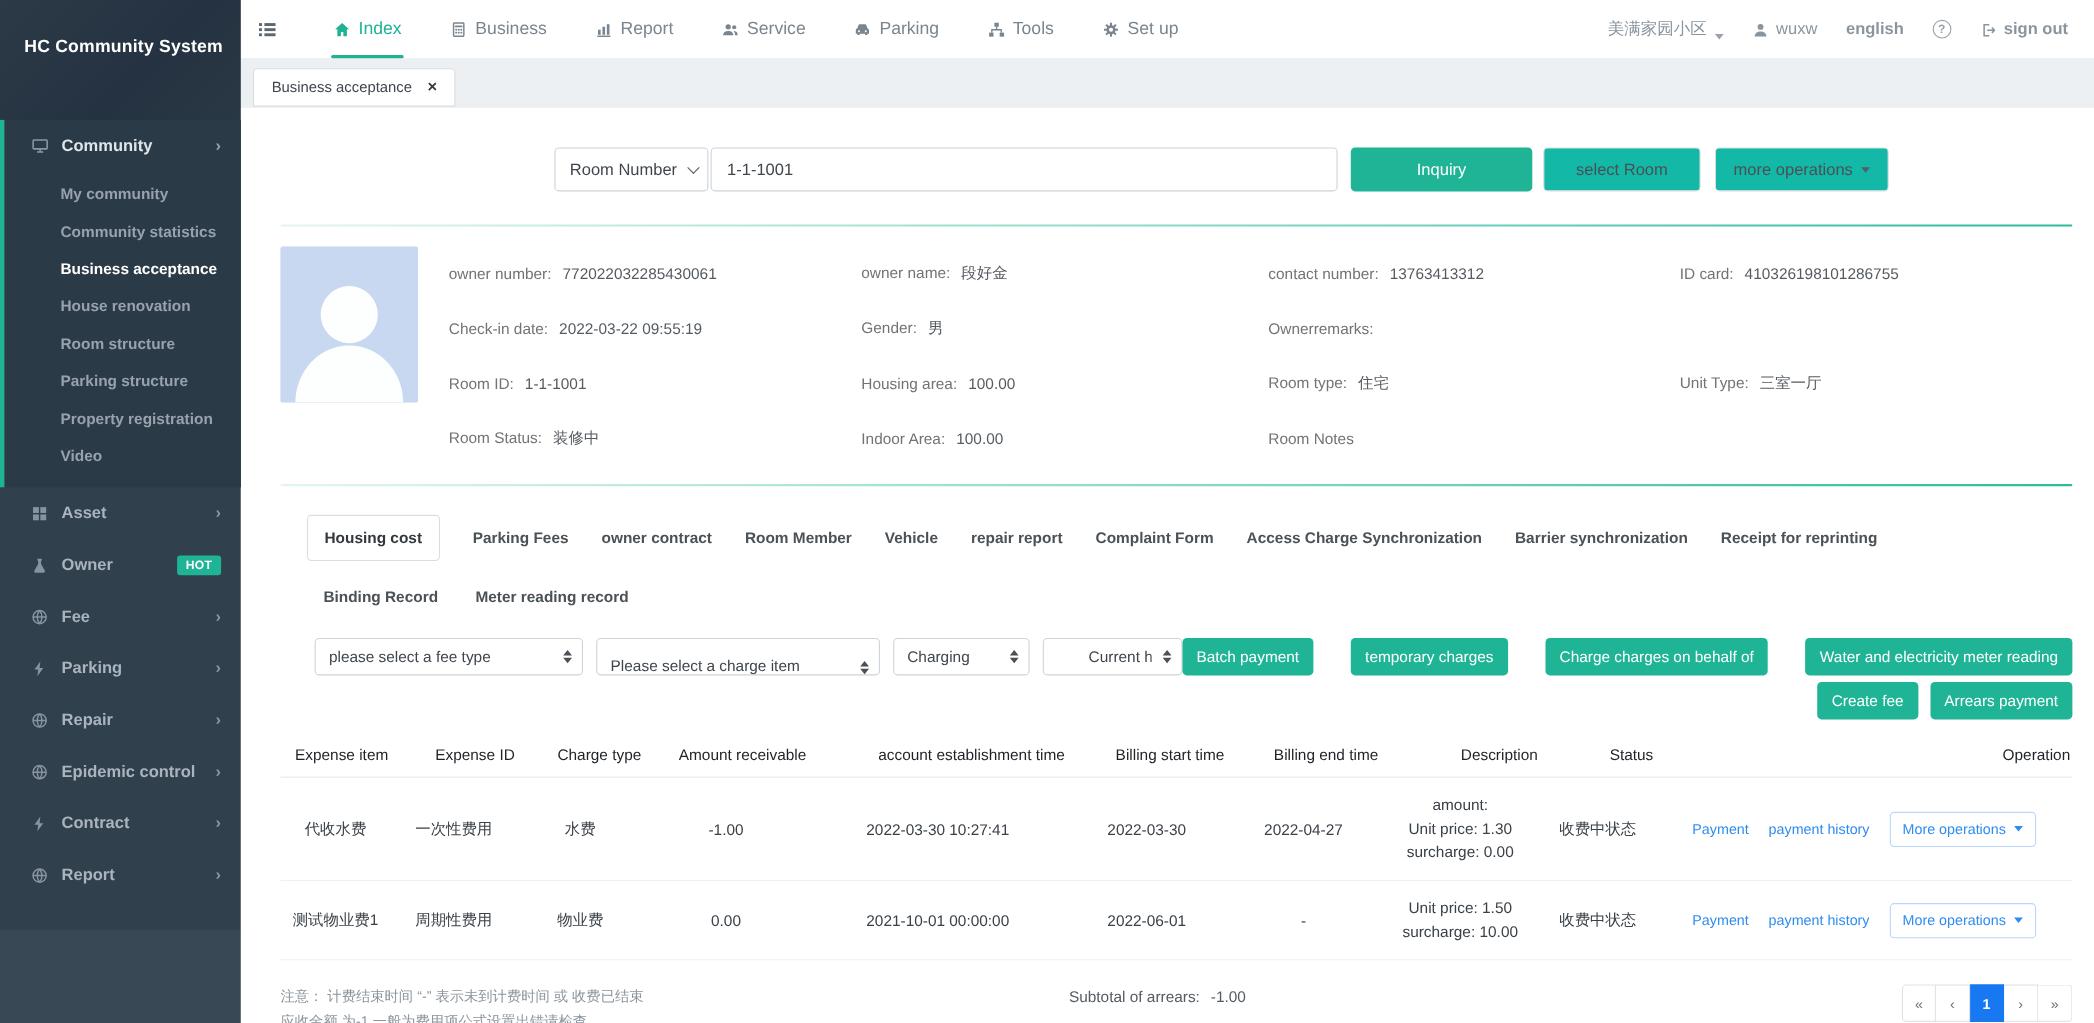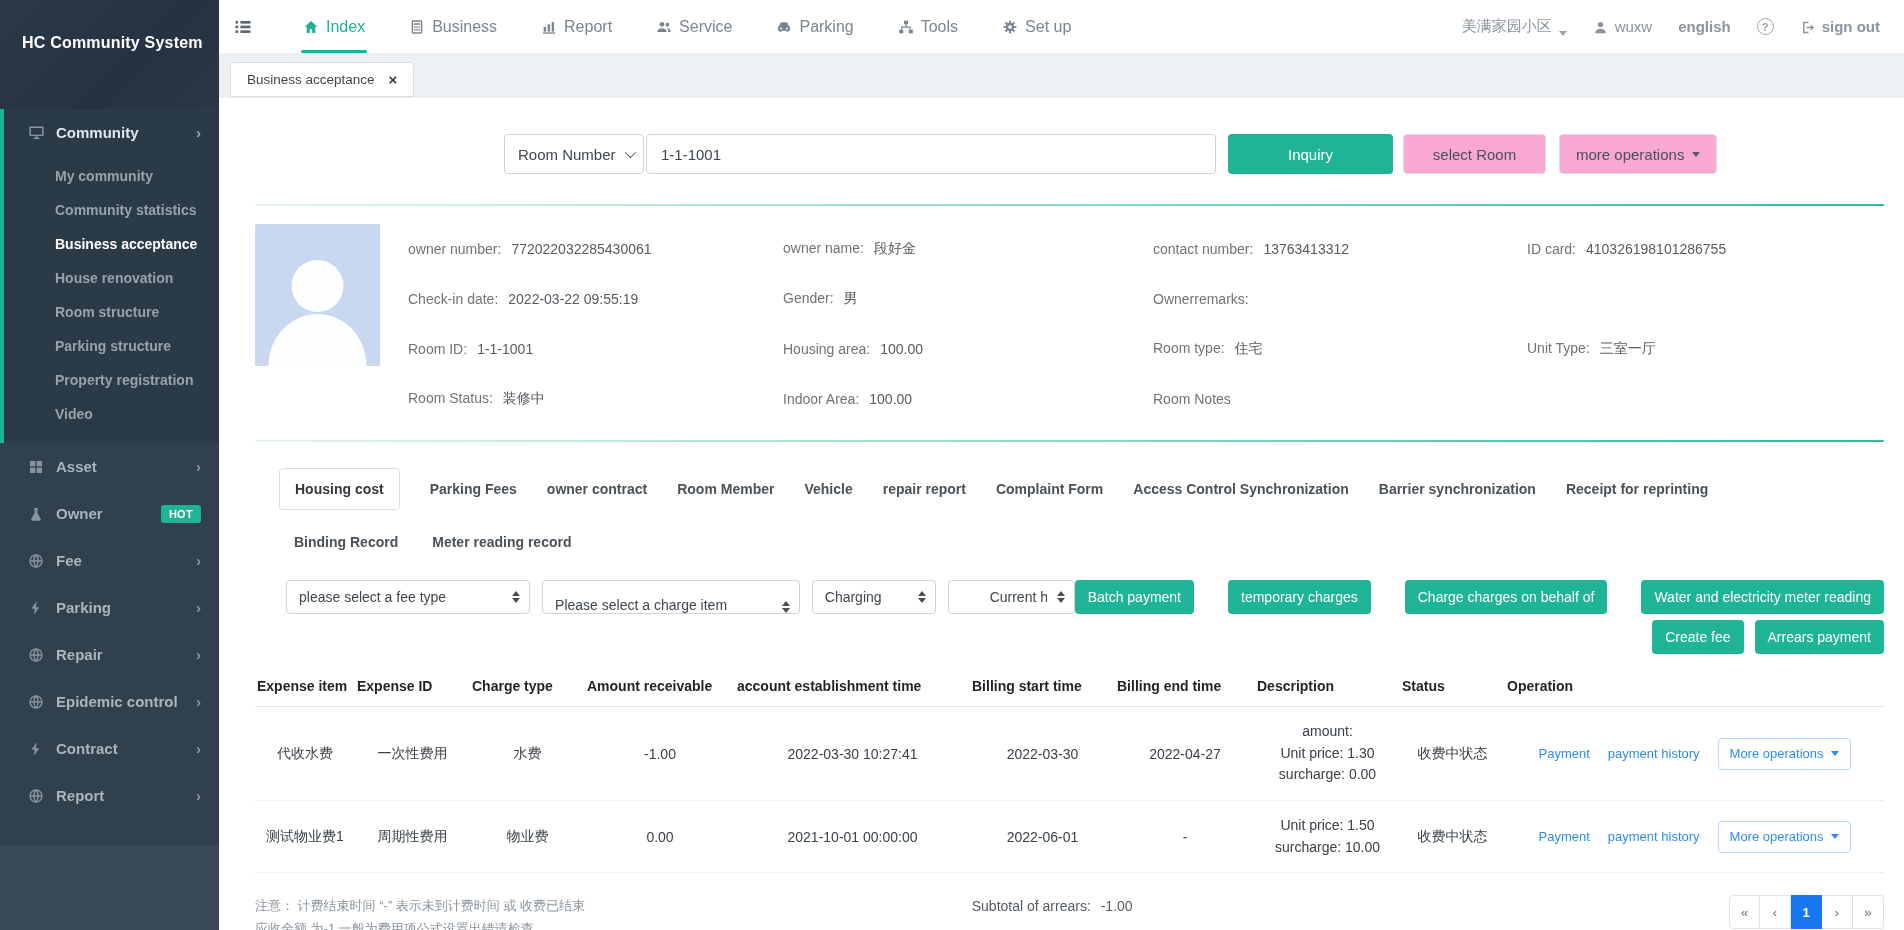--- a/index.html
+++ b/index.html
@@ -56,21 +56,21 @@
   
   .search-row { display:flex; align-items:center; margin-left:249px; }
   .fake-select { height:40px; border:1px solid #ced4da; border-radius:4px; background:#fff; display:flex; align-items:center; padding:0 10px 0 13px; font-size:15px; color:#3f464d; cursor:pointer; }
   .fs-room { width:140px; }
   .fs-room .fs-text { overflow:hidden; white-space:nowrap; flex:1; }
   .chevron { width:8px; height:8px; border-right:1.6px solid #555c63; border-bottom:1.6px solid #555c63; transform:rotate(45deg) translateY(-2px); flex:none; margin-left:6px; }
   .search-input { height:40px; width:570px; border:1px solid #ced4da; border-radius:4px; padding:0 14px; font-size:15px; color:#3f464d; margin-left:2px; outline:none; font-family:inherit; }
   .btn { border:none; border-radius:4px; font-size:15px; cursor:pointer; font-family:inherit; white-space:nowrap; }
   .btn-green { background:#20b496; color:#fff; }
   .btn-inquiry { width:165px; height:40px; margin-left:12px; }
-  .btn-white { background:#f9a8d4; border:1px solid #d9dee3; color:#495057; }
+  .btn-white { background:#14b8a6; border:1px solid #d9dee3; color:#495057; }
   .btn-selectroom { width:143px; height:40px; margin-left:10px; }
   .btn-moreops { height:40px; margin-left:13px; padding:0 16px; display:inline-flex; align-items:center; gap:8px; }
   .btn-moreops .caret-down { border-top-color:#555c63; }
 
   .sep { height:2px; background:linear-gradient(90deg,#e3f5ef 0%, #7fd7c2 55%, #2cbc9c 100%); border-radius:1px; }
   .sep1 { margin-top:30px; }
   .sep2 { margin-top:16px; }
 
   
   .owner-section { display:flex; padding-top:18px; }
@@ -95,21 +95,21 @@
   .updown i { width:0; height:0; border-left:4px solid transparent; border-right:4px solid transparent; display:block; }
   .updown .up { border-bottom:5px solid #495057; }
   .updown .dn { border-top:5px solid #495057; }
   .sel-fee { width:251px; } .sel-charge { width:265px;align-items:flex-end; } .sel-charging { width:127px; } .sel-house { width:127px;padding-left:41px; }
   .actions-right { margin-left:auto; display:flex; align-items:center; gap:34px;border-radius:16px; }
   .abtn { height:34px; padding:0 13px; font-size:14px; }
   .filter-row2 { display:flex; justify-content:flex-end; gap:11px; margin-top:6px; }
 
   
   .fee-table { width:100%; border-collapse:collapse; margin-top:14px; table-layout:fixed; }
-  .fee-table th { font-size:14px; font-weight:bold; color:#1f2327; padding:10px 2px 12px; text-align:left; border-bottom:1px solid #e4e8ec; white-space:nowrap; }
+  .fee-table th { font-size:14px; font-weight:normal; color:#1f2327; padding:10px 2px 12px; text-align:right; border-bottom:1px solid #e4e8ec; white-space:nowrap; }
   .fee-table td { font-size:14px; color:#3a4148; text-align:center; padding:14px 2px; border-bottom:1px solid #eef1f3; vertical-align:middle; }
   .desc-cell { white-space:pre-line; font-size:13.5px; color:#4a5157; line-height:1.55; }
   .ops { display:flex; align-items:center; justify-content:center; gap:18px; }
   .op-link { color:#2d8cf0; font-size:13px; cursor:pointer; white-space:nowrap; }
   .btn-moreops-blue { background:#fff; border:1px solid #b9d7fb; border-radius:4px; color:#2d8cf0; font-size:13px; height:32px; padding:0 11px; display:inline-flex; align-items:center; gap:7px; cursor:pointer; white-space:nowrap; }
   .btn-moreops-blue .caret-down { border-top-color:#2d8cf0; }
 
   
   .table-footer { display:flex; align-items:flex-start; margin-top:22px; }
   .notes { flex:0 0 44%; font-size:13px; color:#8b949c; line-height:1.75; }
@@ -422,21 +422,21 @@
       <div class="sep sep2"></div>
 
       <div class="dtabs-row1">
         <span class="dtab active">Housing cost</span>
         <span class="dtab">Parking Fees</span>
         <span class="dtab">owner contract</span>
         <span class="dtab">Room Member</span>
         <span class="dtab">Vehicle</span>
         <span class="dtab">repair report</span>
         <span class="dtab">Complaint Form</span>
-        <span class="dtab">Access Control Synchronization</span>
+        <span class="dtab">Access Charge Synchronization</span>
         <span class="dtab">Barrier synchronization</span>
         <span class="dtab">Receipt for reprinting</span>
       </div>
       <div class="dtabs-row2">
         <span class="dtab">Binding Record</span>
         <span class="dtab">Meter reading record</span>
       </div>
 
       <div class="filter-row">
         <div class="sel sel-fee">

